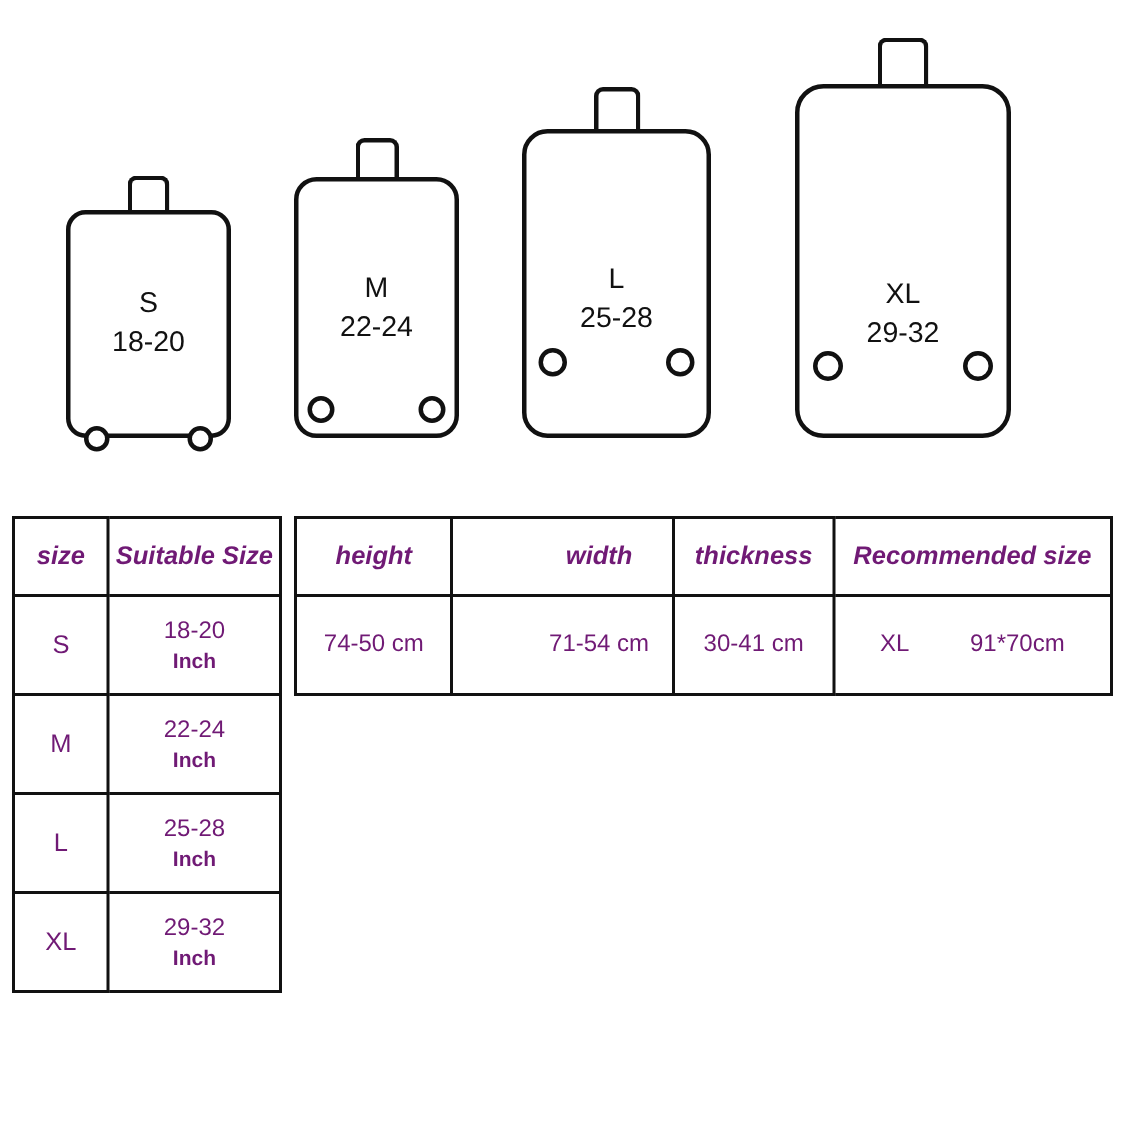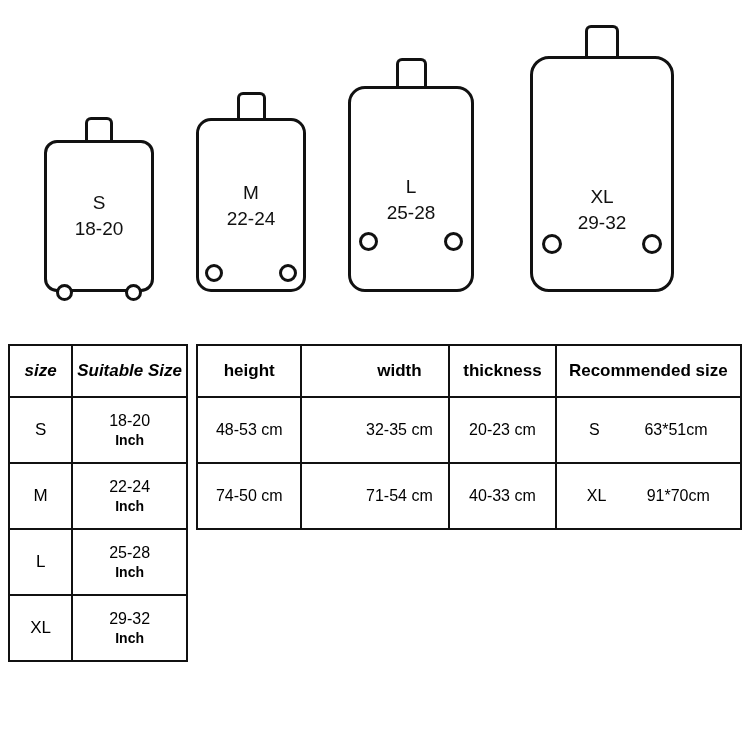--- a/index.html
+++ b/index.html
@@ -73,21 +73,21 @@
   
   table {
     border-collapse: collapse;
     background: #ffffff;
   }
   table td, table th {
     border: 2px solid #111;
     text-align: center;
     vertical-align: middle;
     font-family: "Liberation Sans", sans-serif;
-    color: #000000;
+    color: #701a75;
     padding: 0;
   }
 
   #left-table {
     position: absolute;
     left: 8px;
     top: 344px;
     width: 180px;
   }
   #left-table td.hdr {
@@ -122,20 +122,21 @@
     left: 196px;
     top: 344px;
     width: 546px;
   }
   #right-table td {
     font-size: 16px;
     height: 64px;
   }
   #right-table td.hdr {
     font-weight: bold;
+    font-style: italic;
     font-size: 17px;
     height: 50px;
   }
   #right-table td.c-height { width: 118px; }
   #right-table td.c-width  { width: 114px; padding-left: 48px; }
   #right-table td.c-thick  { width: 112px; text-align: center; }
   #right-table td.c-rec    { width: 202px; margin-left: 41px; }
 
   .rec-cell {
     display: flex;
@@ -242,34 +243,23 @@
 
 <table id="right-table">
   <tbody>
     <tr>
       <td class="hdr c-height">height</td>
       <td class="hdr c-width">width</td>
       <td class="hdr c-thick">thickness</td>
       <td class="hdr c-rec">Recommended size</td>
     </tr>
     <tr>
-      <td class="c-height">48-53 cm</td>
-      <td class="c-width">32-35 cm</td>
-      <td class="c-thick">20-23 cm</td>
-      <td class="c-rec">
-        <div class="rec-cell">
-          <span class="rec-sz">S</span>
-          <span class="rec-dim">63*51cm</span>
-        </div>
-      </td>
-    </tr>
-    <tr>
       <td class="c-height">74-50 cm</td>
       <td class="c-width">71-54 cm</td>
-      <td class="c-thick">40-33 cm</td>
+      <td class="c-thick">30-41 cm</td>
       <td class="c-rec">
         <div class="rec-cell">
           <span class="rec-sz">XL</span>
           <span class="rec-dim">91*70cm</span>
         </div>
       </td>
     </tr>
   </tbody>
 </table>
 

